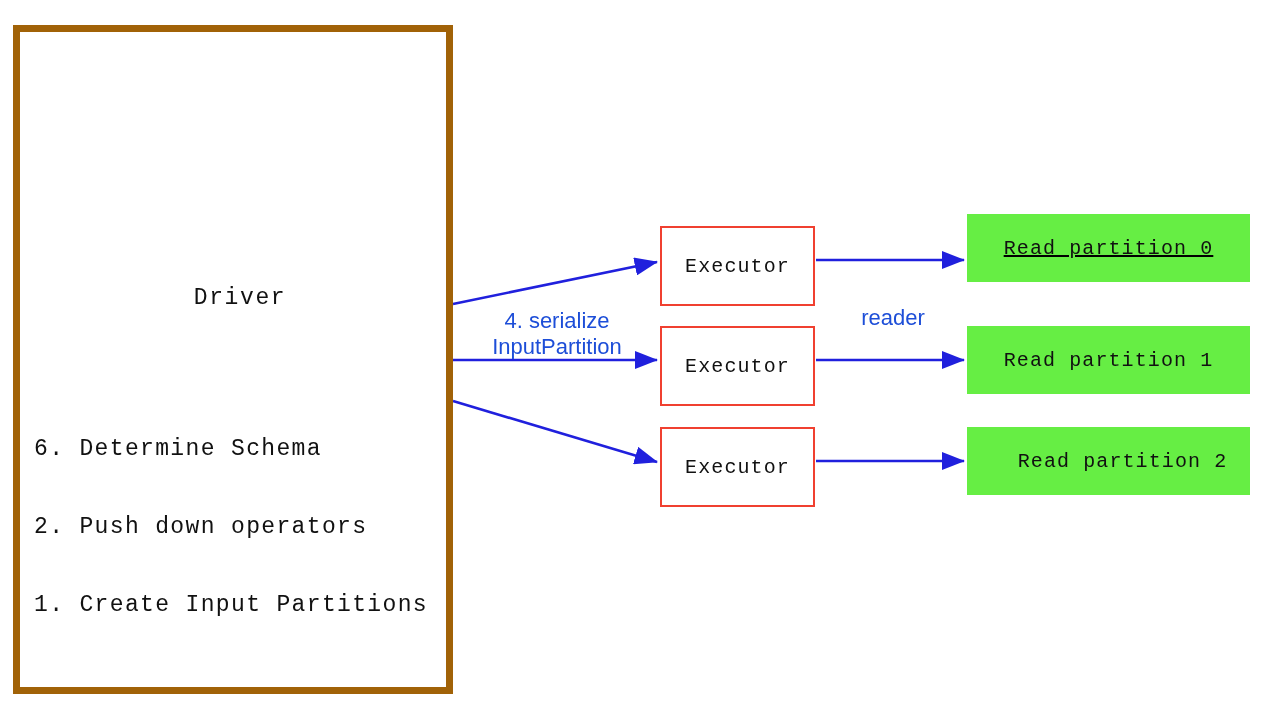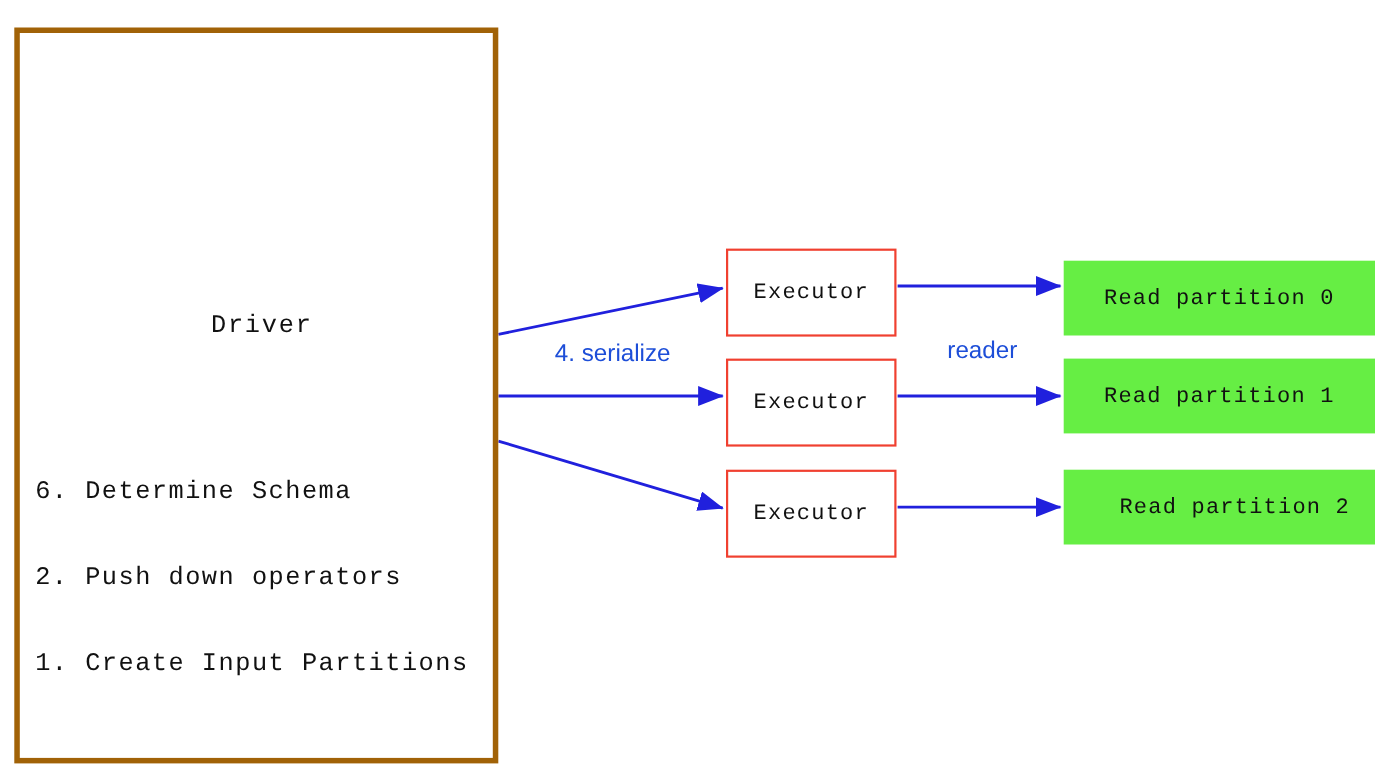--- a/index.html
+++ b/index.html
@@ -19,21 +19,21 @@
   .node {
     position: absolute;
     box-sizing: border-box;
   }
   
   .driver-box {
     left: 13px;
     top: 25px;
     width: 440px;
     height: 669px;
-    border: 5px solid #a16207;
+    border: 7px solid #a16207;
     background: #ffffff;
   }
   .driver-title {
     position: absolute;
     left: 0;
     top: 253px;
     width: 440px;
     text-align: center;
     font-family: "Liberation Mono", "DejaVu Sans Mono", monospace;
     font-size: 23px;
@@ -88,21 +88,21 @@
     align-items: center;
     justify-content: center;
   }
   .partition-label {
     font-family: "Liberation Mono", "DejaVu Sans Mono", monospace;
     font-size: 20px;
     letter-spacing: 1.1px;
     color: #111111;
     white-space: nowrap;
   }
-  .part-0 { top: 237px; }
+  .part-0 { top: 214px; text-decoration: underline; }
   .part-1 { top: 326px; }
   .part-2 { top: 427px; padding-left: 28px; }
 
   
   .edge-label {
     position: absolute;
     font-family: Liberation Sans, sans-serif;
     font-size: 22px;
     line-height: 26px;
     color: #1d4ed8;
@@ -178,19 +178,20 @@
   </div>
   <div class="node partition-box part-1">
     <span class="partition-label">Read partition 1</span>
   </div>
   <div class="node partition-box part-2">
     <span class="partition-label">Read partition 2</span>
   </div>
 
   <div class="edge-label label-serialize">
     <div>4. serialize</div>
+    <div>InputPartition</div>
   </div>
 
   <div class="edge-label label-create">
     <div>reader</div>
   </div>
 
 </div>
 
 </body></html>

